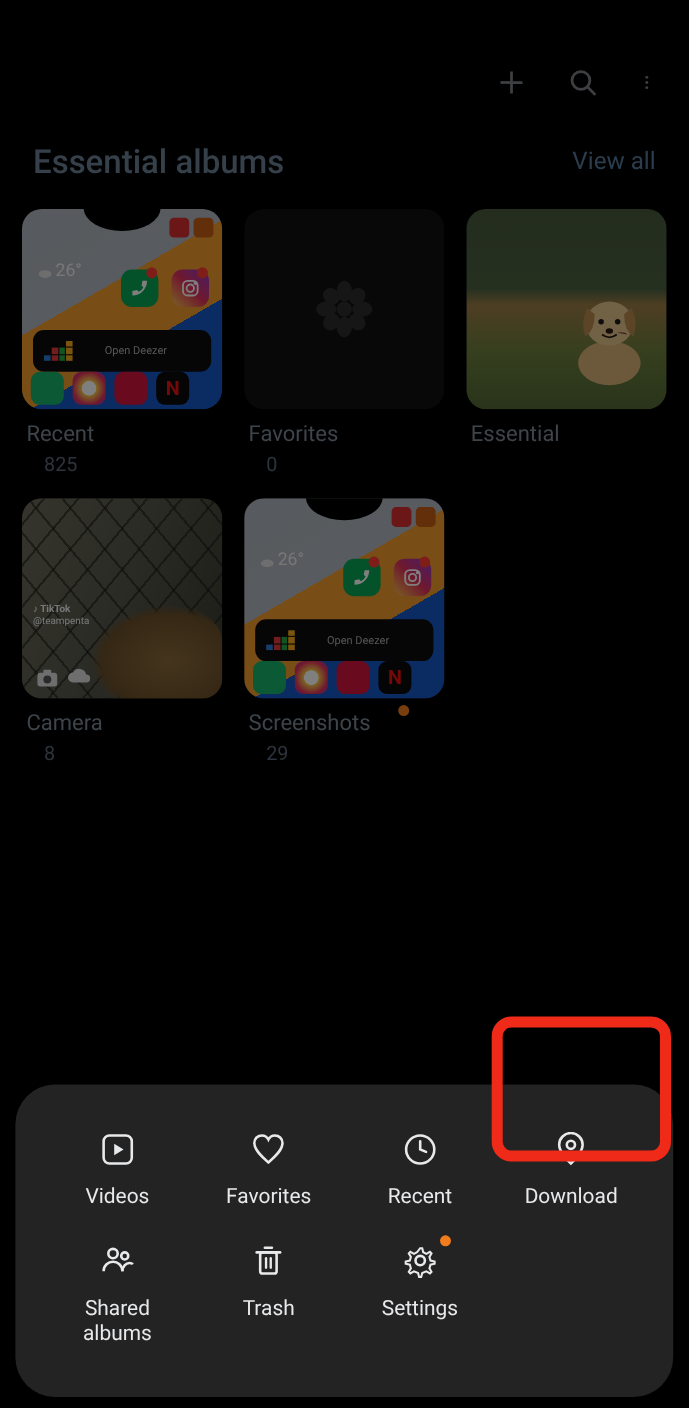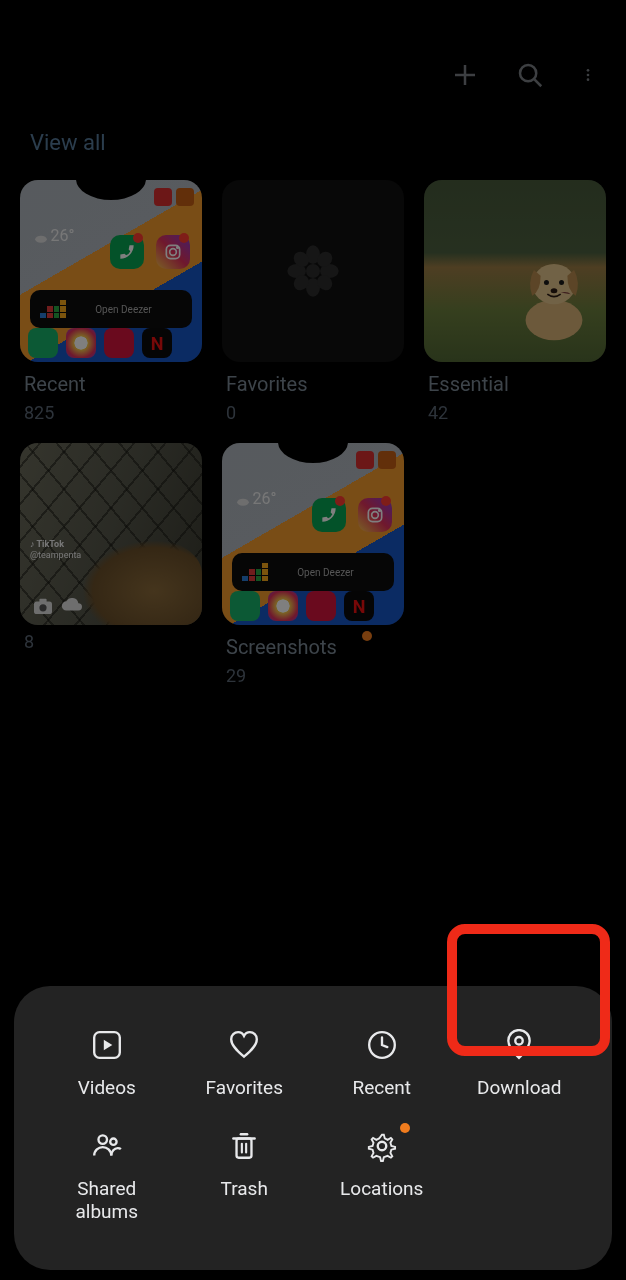--- a/index.html
+++ b/index.html
@@ -78,21 +78,21 @@
   .album-name {
     color: #7a8894;
     font-size: 20px;
     margin-top: 10px;
     margin-left: 4px;
   }
   .album-count {
     color: #5a6674;
     font-size: 18px;
     margin-top: 6px;
-    margin-left: 4px;
+    margin-left: 20px;
   }
   .notch {
     position: absolute;
     top: -22px;
     left: 50%;
     transform: translateX(-50%);
     width: 70px;
     height: 42px;
     background: #000;
     border-radius: 50%;
@@ -322,20 +322,21 @@
   <div class="icon-btn" style="width:16px">
     <svg viewBox="0 0 24 24" fill="currentColor">
         <circle cx="12" cy="5" r="2"></circle>
         <circle cx="12" cy="12" r="2"></circle>
         <circle cx="12" cy="19" r="2"></circle>
       </svg>
   </div>
 </div>
 
 <div class="section-header">
+  <div class="section-title">Essential albums</div>
   <div class="view-all">View all</div>
 </div>
 
 <div class="albums-grid" id="albums-grid">
     <div class="album">
     <div class="album-thumb">
   <div class="phone-screenshot">
     <div class="notch"></div>
     <div class="icon-row">
       <div class="tiny-icon" style="background:#d82e2e"></div>
@@ -429,40 +430,43 @@
             <ellipse cx="50" cy="50" rx="4" ry="3" fill="#2a1a12"></ellipse>
             <path d="M42 54 Q50 60 58 54" fill="none" stroke="#2a1a12" stroke-width="2"></path>
             <path d="M58 52 Q66 50 70 54" fill="#7a3a3a"></path>
           </svg>
         </div>
       </div>
     <div style="position:relative">
       <div class="album-name">Essential</div>
 
     </div>
-    <div class="album-count">42</div>
     </div>
     <div class="album">
     <div class="album-thumb">
         <div class="fence-bg">
           <div class="fence-lines"></div>
           <div class="animal-blob"></div>
           <div class="tiktok-badge"><b>♪ TikTok</b><br>@teampenta</div>
           <div class="camera-overlay-icons">
             <svg width="22" height="18" viewBox="0 0 24 20" fill="currentColor">
               <rect x="2" y="5" width="20" height="14" rx="3"></rect>
               <rect x="8" y="2" width="8" height="4" rx="1"></rect>
               <circle cx="12" cy="12" r="4" fill="#555"></circle>
             </svg>
             <svg width="22" height="16" viewBox="0 0 24 16" fill="currentColor">
               <path d="M7 14 A5 5 0 0 1 7 4 A7 7 0 0 1 20 6 A4 4 0 0 1 20 14 Z"></path>
             </svg>
           </div>
         </div>
       </div>
+    <div style="position:relative">
+      <div class="album-name">Camera</div>
+
+    </div>
     <div class="album-count">8</div>
     </div>
     <div class="album">
     <div class="album-thumb">
   <div class="phone-screenshot">
     <div class="notch"></div>
     <div class="icon-row">
       <div class="tiny-icon" style="background:#d82e2e"></div>
       <div class="tiny-icon" style="background:#c55e14"></div>
     </div>
@@ -579,21 +583,21 @@
     </div>
     <div class="sheet-label">Trash</div>
       </div>
       <div class="sheet-item">
     <div class="sheet-icon" style="position:relative">
       <svg width="32" height="32" viewBox="0 0 30 30">
             <use href="#ico-gear"></use>
           </svg>
       <div class="orange-dot" style="top:-6px;right:-12px"></div>
     </div>
-    <div class="sheet-label">Locations</div>
+    <div class="sheet-label">Settings</div>
       </div>
     </div>
 </div>
 
 <div class="highlight-box" id="highlight" style="top: 924px; left: 447px; width: 163px; height: 132px;"></div>
 
 <svg width="0" height="0" style="position:absolute">
   <defs>
     <g id="ico-video">
         <rect x="3" y="3" width="24" height="24" rx="5" fill="none" stroke="currentColor" stroke-width="2.2"></rect>

